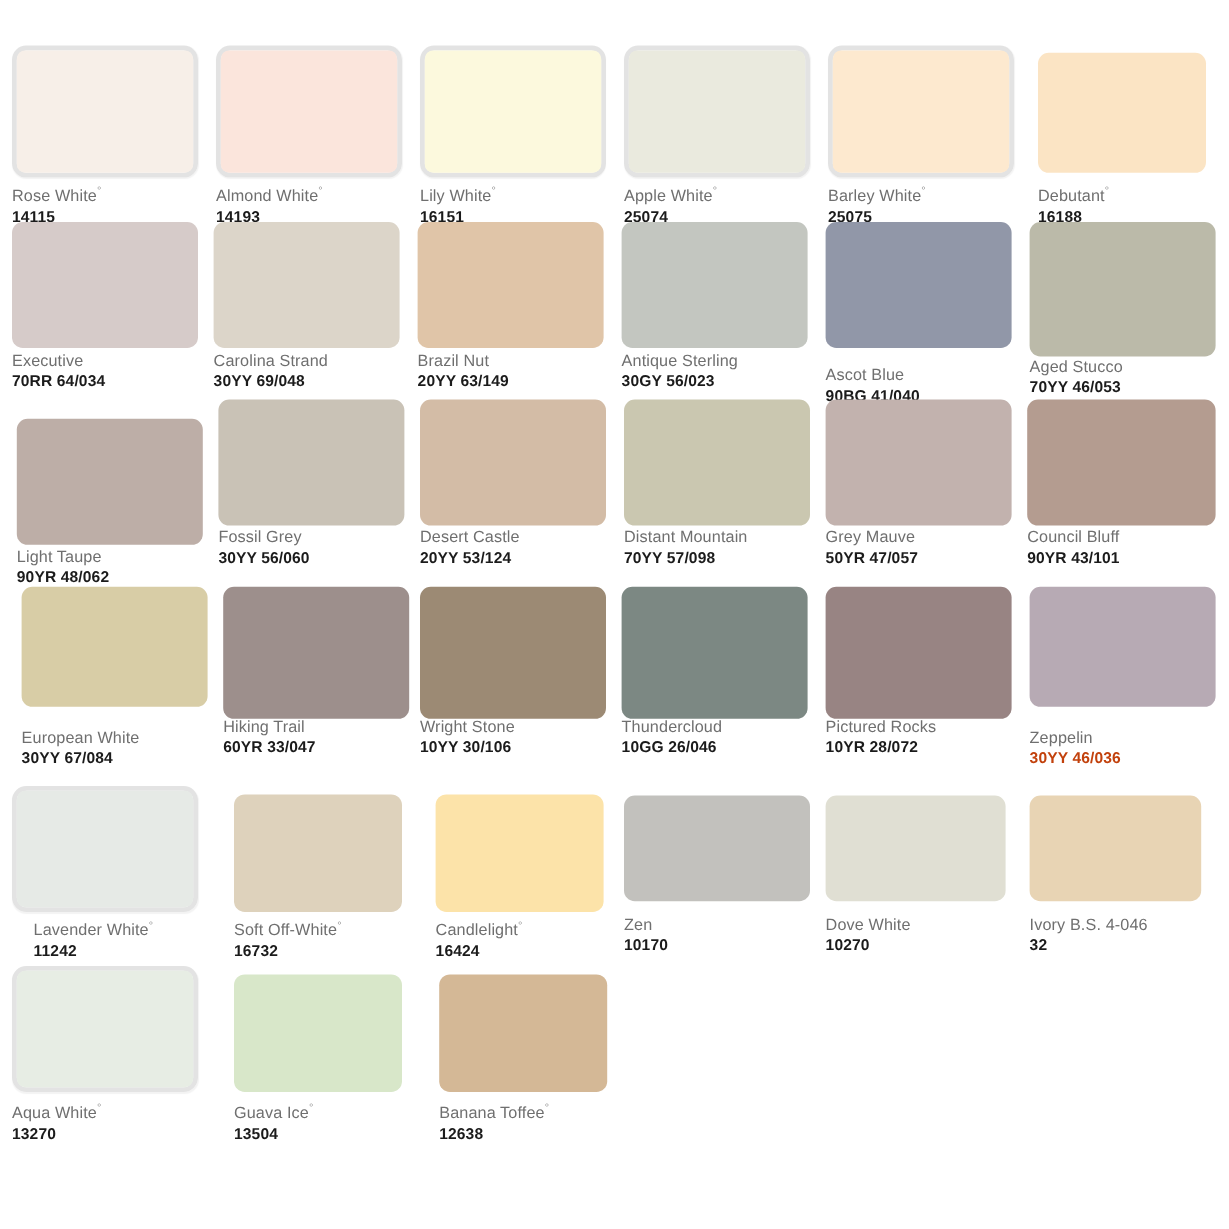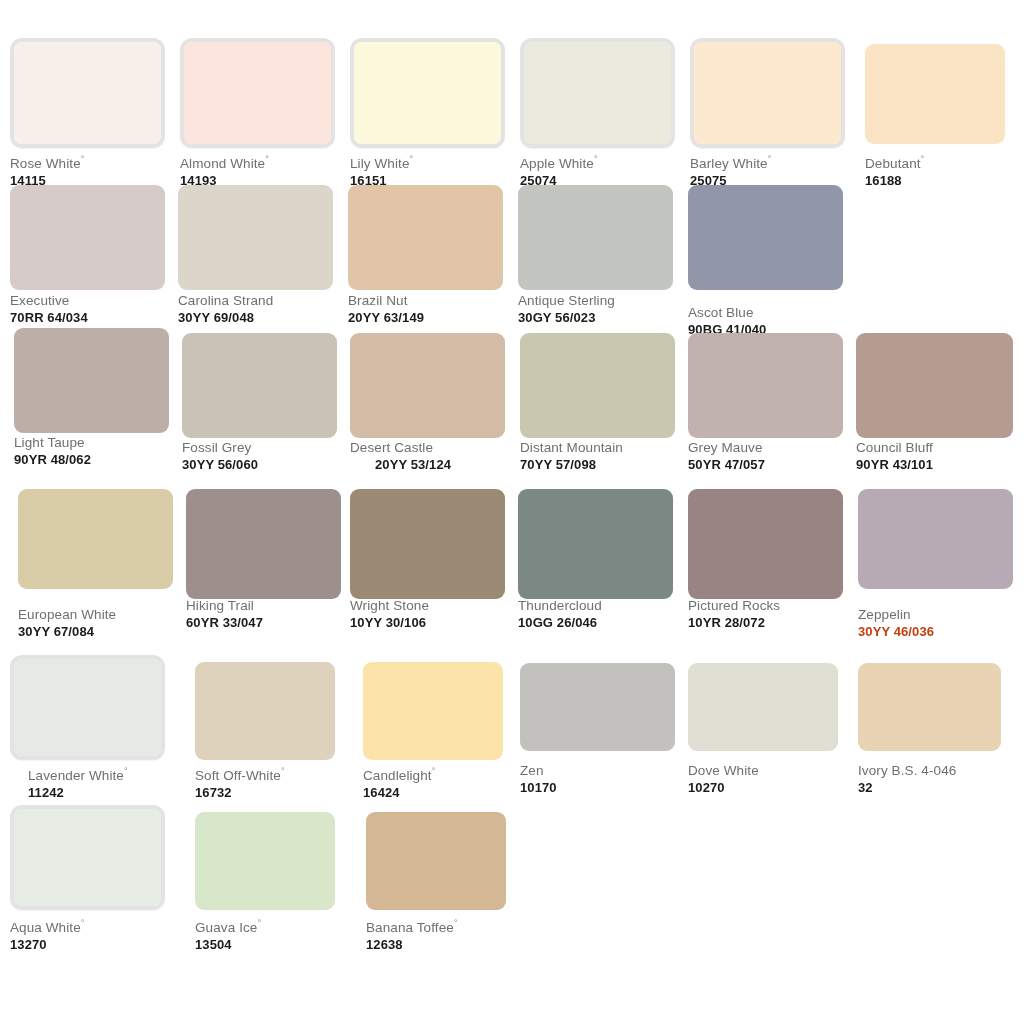--- a/index.html
+++ b/index.html
@@ -188,21 +188,30 @@
     </div>
     <div class="swatch-cell" style="left: 688px; top: 185px; width: 155px; height: 148px;">
       <div class="swatch-chip" style="width: 155px; height: 105px;">
         <div class="chip-fill" style="background: rgb(145, 151, 168);"></div>
       </div>
       <div class="swatch-caption" style="top: 108px; margin-top: 12px;">
         <span class="swatch-name" style="color: rgb(111, 111, 111);">Ascot Blue</span>
         <span class="swatch-code" style="color: rgb(27, 27, 27);">90BG 41/040</span>
       </div>
     </div>
-    <div class="swatch-cell" style="left: 14px; top: 328px; width: 155px; height: 147px; padding-left: 32px;">
+    <div class="swatch-cell" style="left: 858px; top: 185px; width: 155px; height: 153px;">
+      <div class="swatch-chip" style="width: 155px; height: 112px;">
+        <div class="chip-fill" style="background: rgb(187, 186, 169);"></div>
+      </div>
+      <div class="swatch-caption" style="top: 113px;">
+        <span class="swatch-name" style="color: rgb(111, 111, 111);">Aged Stucco</span>
+        <span class="swatch-code" style="color: rgb(27, 27, 27);">70YY 46/053</span>
+      </div>
+    </div>
+    <div class="swatch-cell" style="left: 14px; top: 349px; width: 155px; height: 147px; padding-left: 32px;">
       <div class="swatch-chip" style="width: 155px; height: 105px;">
         <div class="chip-fill" style="background: rgb(189, 174, 167);"></div>
       </div>
       <div class="swatch-caption" style="top: 107px;">
         <span class="swatch-name" style="color: rgb(111, 111, 111);">Light Taupe</span>
         <span class="swatch-code" style="color: rgb(27, 27, 27);">90YR 48/062</span>
       </div>
     </div>
     <div class="swatch-cell" style="left: 182px; top: 333px; width: 155px; height: 147px;">
       <div class="swatch-chip" style="width: 155px; height: 105px;">
@@ -212,21 +221,21 @@
         <span class="swatch-name" style="color: rgb(111, 111, 111);">Fossil Grey</span>
         <span class="swatch-code" style="color: rgb(27, 27, 27);">30YY 56/060</span>
       </div>
     </div>
     <div class="swatch-cell" style="left: 350px; top: 333px; width: 155px; height: 147px;">
       <div class="swatch-chip" style="width: 155px; height: 105px;">
         <div class="chip-fill" style="background: rgb(211, 188, 166);"></div>
       </div>
       <div class="swatch-caption" style="top: 107px;">
         <span class="swatch-name" style="color: rgb(111, 111, 111);">Desert Castle</span>
-        <span class="swatch-code" style="color: rgb(27, 27, 27); margin-left: 25px;">20YY 53/124</span>
+        <span class="swatch-code" style="color: rgb(27, 27, 27);">20YY 53/124</span>
       </div>
     </div>
     <div class="swatch-cell" style="left: 520px; top: 333px; width: 155px; height: 147px;">
       <div class="swatch-chip" style="width: 155px; height: 105px;">
         <div class="chip-fill" style="background: rgb(202, 199, 176);"></div>
       </div>
       <div class="swatch-caption" style="top: 107px;">
         <span class="swatch-name" style="color: rgb(111, 111, 111);">Distant Mountain</span>
         <span class="swatch-code" style="color: rgb(27, 27, 27);">70YY 57/098</span>
       </div>

